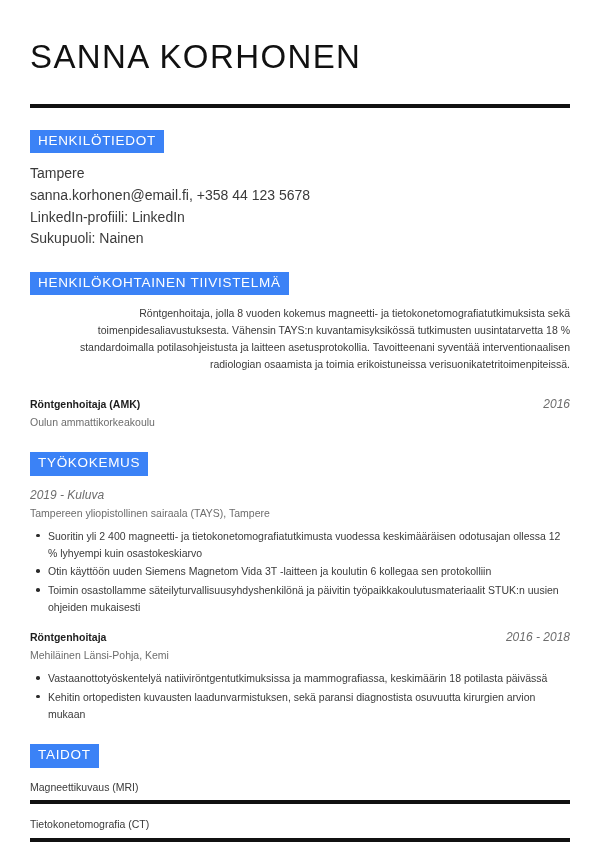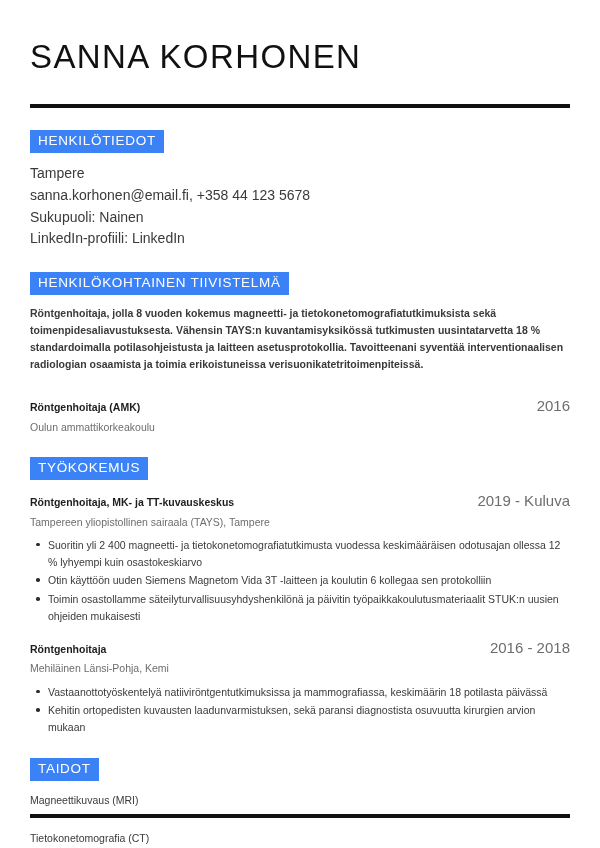--- a/index.html
+++ b/index.html
@@ -66,22 +66,21 @@
     font-size: 14px;
     line-height: 1.55;
     color: #3a3a3a;
   }
 
   
   .summary-text {
     font-size: 10.5px;
     line-height: 1.62;
     color: #3a3a3a;
-    text-align: left;
-    font-weight: bold;
+    text-align: right;
   }
 
   
   .entry {
     margin-bottom: 4px;
   }
   .entry + .entry {
     margin-top: 12px;
   }
 
@@ -93,24 +92,25 @@
   }
 
   .entry-title {
     font-size: 10.5px;
     font-weight: bold;
     color: #1d1d1d;
     line-height: 1.5;
   }
 
   .entry-date {
-    font-size: 15px;
+    font-size: 12px;
     color: #6d6d6d;
     white-space: nowrap;
     line-height: 1.5;
+    font-style: italic;
   }
 
   .entry-sub {
     font-size: 10.5px;
     color: #6d6d6d;
     line-height: 1.55;
     margin-top: 1px;
   }
 
   .entry-bullets {
@@ -179,22 +179,22 @@
 <div class="page">
 
   <div class="cv-name">SANNA KORHONEN</div>
   <div class="header-rule"></div>
 
   <div class="section">
     <span class="section-badge">HENKILÖTIEDOT</span>
     <div class="section-body">
       <div class="contact-line">Tampere</div>
       <div class="contact-line">sanna.korhonen@email.fi, +358 44 123 5678</div>
+      <div class="contact-line">LinkedIn-profiili: LinkedIn</div>
       <div class="contact-line">Sukupuoli: Nainen</div>
-      <div class="contact-line">LinkedIn-profiili: LinkedIn</div>
     </div>
   </div>
 
   <div class="section">
     <span class="section-badge">HENKILÖKOHTAINEN TIIVISTELMÄ</span>
     <div class="section-body">
       <p class="summary-text">Röntgenhoitaja, jolla 8 vuoden kokemus magneetti- ja tietokonetomografiatutkimuksista sekä toimenpidesaliavustuksesta. Vähensin TAYS:n kuvantamisyksikössä tutkimusten uusintatarvetta 18 % standardoimalla potilasohjeistusta ja laitteen asetusprotokollia. Tavoitteenani syventää interventionaalisen radiologian osaamista ja toimia erikoistuneissa verisuonikatetritoimenpiteissä.</p>
     </div>
   </div>
 
@@ -211,21 +211,20 @@
 
     </div>
   </div>
 
   <div class="section">
     <span class="section-badge">TYÖKOKEMUS</span>
     <div class="section-body">
 
       <div class="entry">
         <div class="entry-head">
-          <span class="entry-title">Röntgenhoitaja, MK- ja TT-kuvauskeskus</span>
           <span class="entry-date">2019 - Kuluva</span>
         </div>
         <div class="entry-sub">Tampereen yliopistollinen sairaala (TAYS), Tampere</div>
         <ul class="entry-bullets">
           <li>Suoritin yli 2 400 magneetti- ja tietokonetomografiatutkimusta vuodessa keskimääräisen odotusajan ollessa 12 % lyhyempi kuin osastokeskiarvo</li>
           <li>Otin käyttöön uuden Siemens Magnetom Vida 3T -laitteen ja koulutin 6 kollegaa sen protokolliin</li>
           <li>Toimin osastollamme säteilyturvallisuusyhdyshenkilönä ja päivitin työpaikkakoulutusmateriaalit STUK:n uusien ohjeiden mukaisesti</li>
         </ul>
       </div>
 

